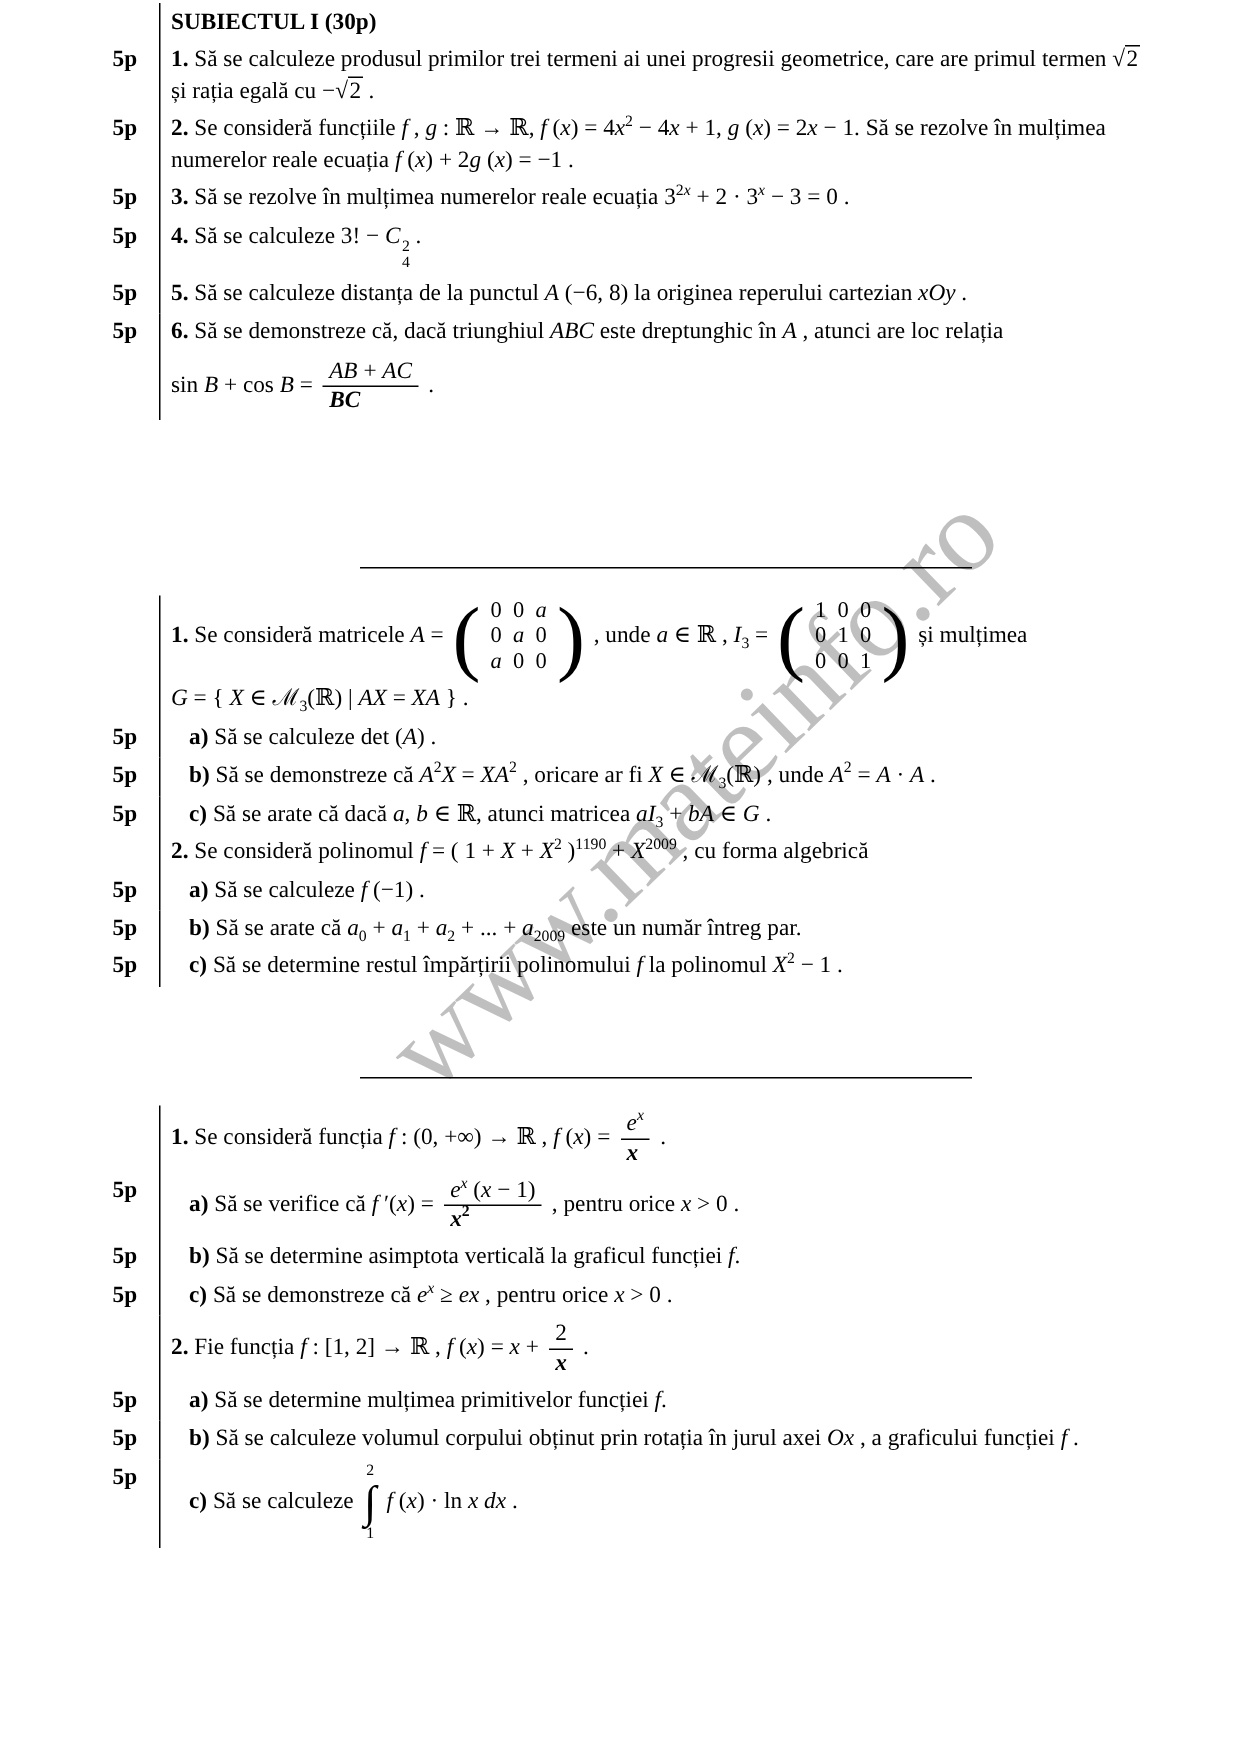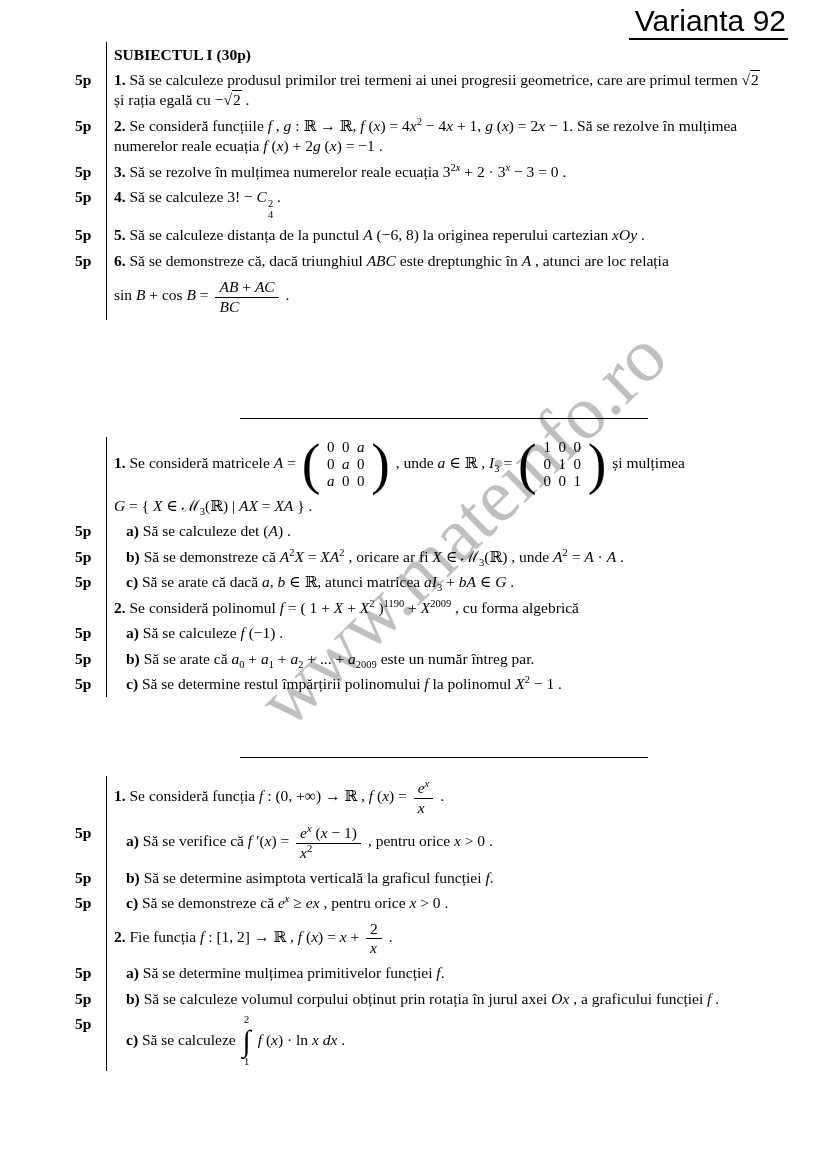--- a/index.html
+++ b/index.html
@@ -30,21 +30,21 @@
   .section-title { font-weight:bold; padding-top:3px; }
 
   .divider { border-top:1.6px solid #000; width:408px; margin-left:165px; height:0; }
   .divider.d1 { margin-top:98px; margin-bottom:18px; }
   .divider.d2 { margin-top:60px; margin-bottom:18px; }
 
   sup, sub { font-size:10.5px; line-height:0; }
 
   .frac { display:inline-flex; flex-direction:column; vertical-align:middle; margin:1px 3px; line-height:1.15; }
   .frac .num { border-bottom:1.2px solid #000; padding:0 4px 1px; }
-  .frac .den { padding:0 4px; }
+  .frac .den { padding:0 4px;font-weight:bold; }
 
   .sqrt { white-space:nowrap; }
   .sqrt .rad { border-top:1.2px solid #000; padding:0 1px; }
 
   .ss { display:inline-flex; flex-direction:column; font-size:10.5px; line-height:1.05; vertical-align:-5px; margin-left:1px; }
 
   .mtx { display:inline-flex; align-items:center; vertical-align:middle; margin:0 2px; }
   .paren { font-size:56px; line-height:50px; font-weight:300; }
   .mgrid { display:inline-grid; grid-template-columns:repeat(3,15px); justify-items:center; line-height:17px; padding:0 3px; font-size:15px; }
 
@@ -52,23 +52,20 @@
 
   .bigop { display:inline-flex; flex-direction:column; align-items:center; vertical-align:middle; font-size:10.5px; line-height:1.15; margin:0 3px; }
   .bigop .intg { font-size:30px; line-height:30px; }
 </style>
 </head>
 <body>
 
 <div class="page">
   <div class="watermark">www.mateinfo.ro</div>
 
-  <div class="title-row">
-    <span class="title">Varianta 92</span>
-  </div>
 
   <div class="doc">
   <div class="section">
     <div class="rows">
       <div class="row header-row">
         <div class="pts"></div>
         <div class="content section-title">SUBIECTUL I (30p)</div>
       </div>
 
   <div class="row">

